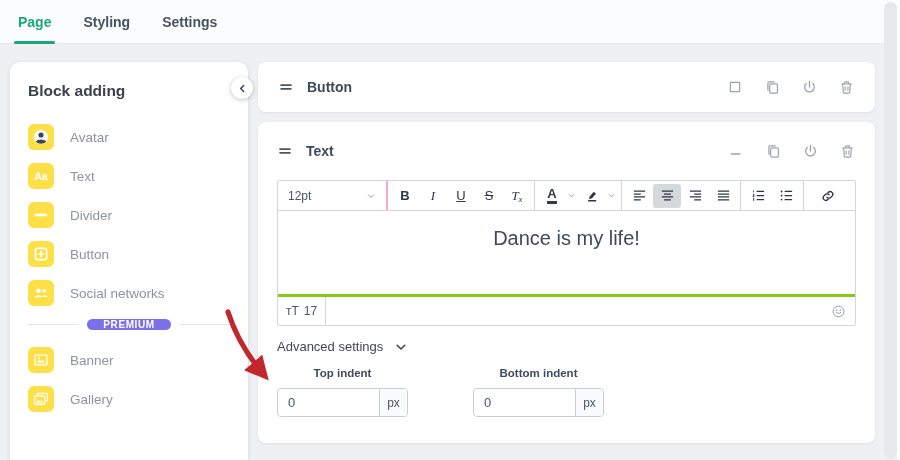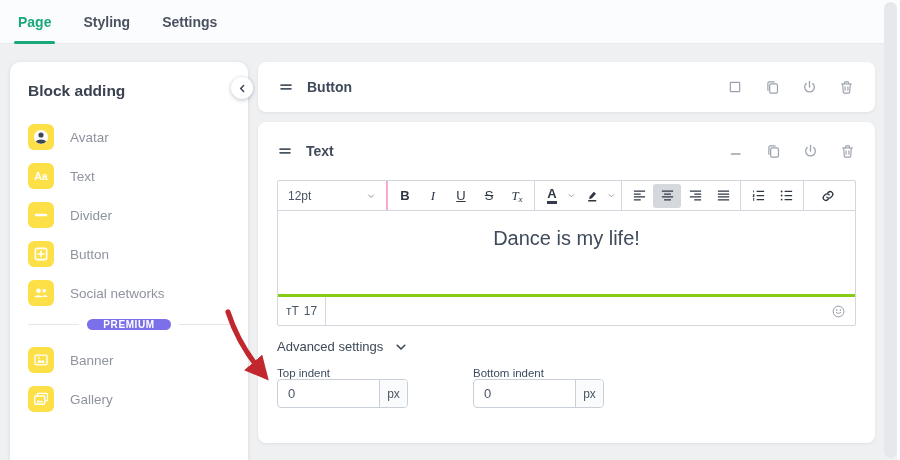--- a/index.html
+++ b/index.html
@@ -83,21 +83,21 @@
   .size-cell { width:48px; height:100%; border-right:1px solid #d3d7dd;
                display:flex; align-items:center; justify-content:center; gap:5px; color:#4a5564; }
   .size-glyph { font-size:12px; }
   .char-count { font-size:12px; }
   .emoji { margin-left:auto; margin-right:9px; color:#959ba5; cursor:pointer; }
 
   
   .advanced { margin-top:13px; display:flex; align-items:center; gap:11px;
               font-size:13px; color:#3d4856; cursor:pointer; }
   .fields { display:flex; gap:65px; margin-top:13px; }
-  .field-label { font-size:11.5px; font-weight:400; color:#3e4c5e; margin-bottom:0; }
+  .field-label { font-size:11.5px; font-weight:700; color:#3e4c5e; margin-bottom:9px;text-align:center; }
   .input-group { display:flex; width:131px; height:29px; border:1px solid #c9cfd7;
                  border-radius:4px; background:#fff; overflow:hidden; }
   .num-input { flex:1; min-width:0; border:none; outline:none; padding-left:10px;
                font-size:13px; color:#4a5564; font-family:inherit; background:transparent; }
   .unit { width:28px; flex:none; border-left:1px solid #c9cfd7; background:#fafbfc;
           display:flex; align-items:center; justify-content:center; font-size:12px; color:#4a5564; }
 
   
   .arrow-overlay { position:absolute; left:195px; top:298px; width:110px; height:100px;
                    z-index:5; pointer-events:none; }

